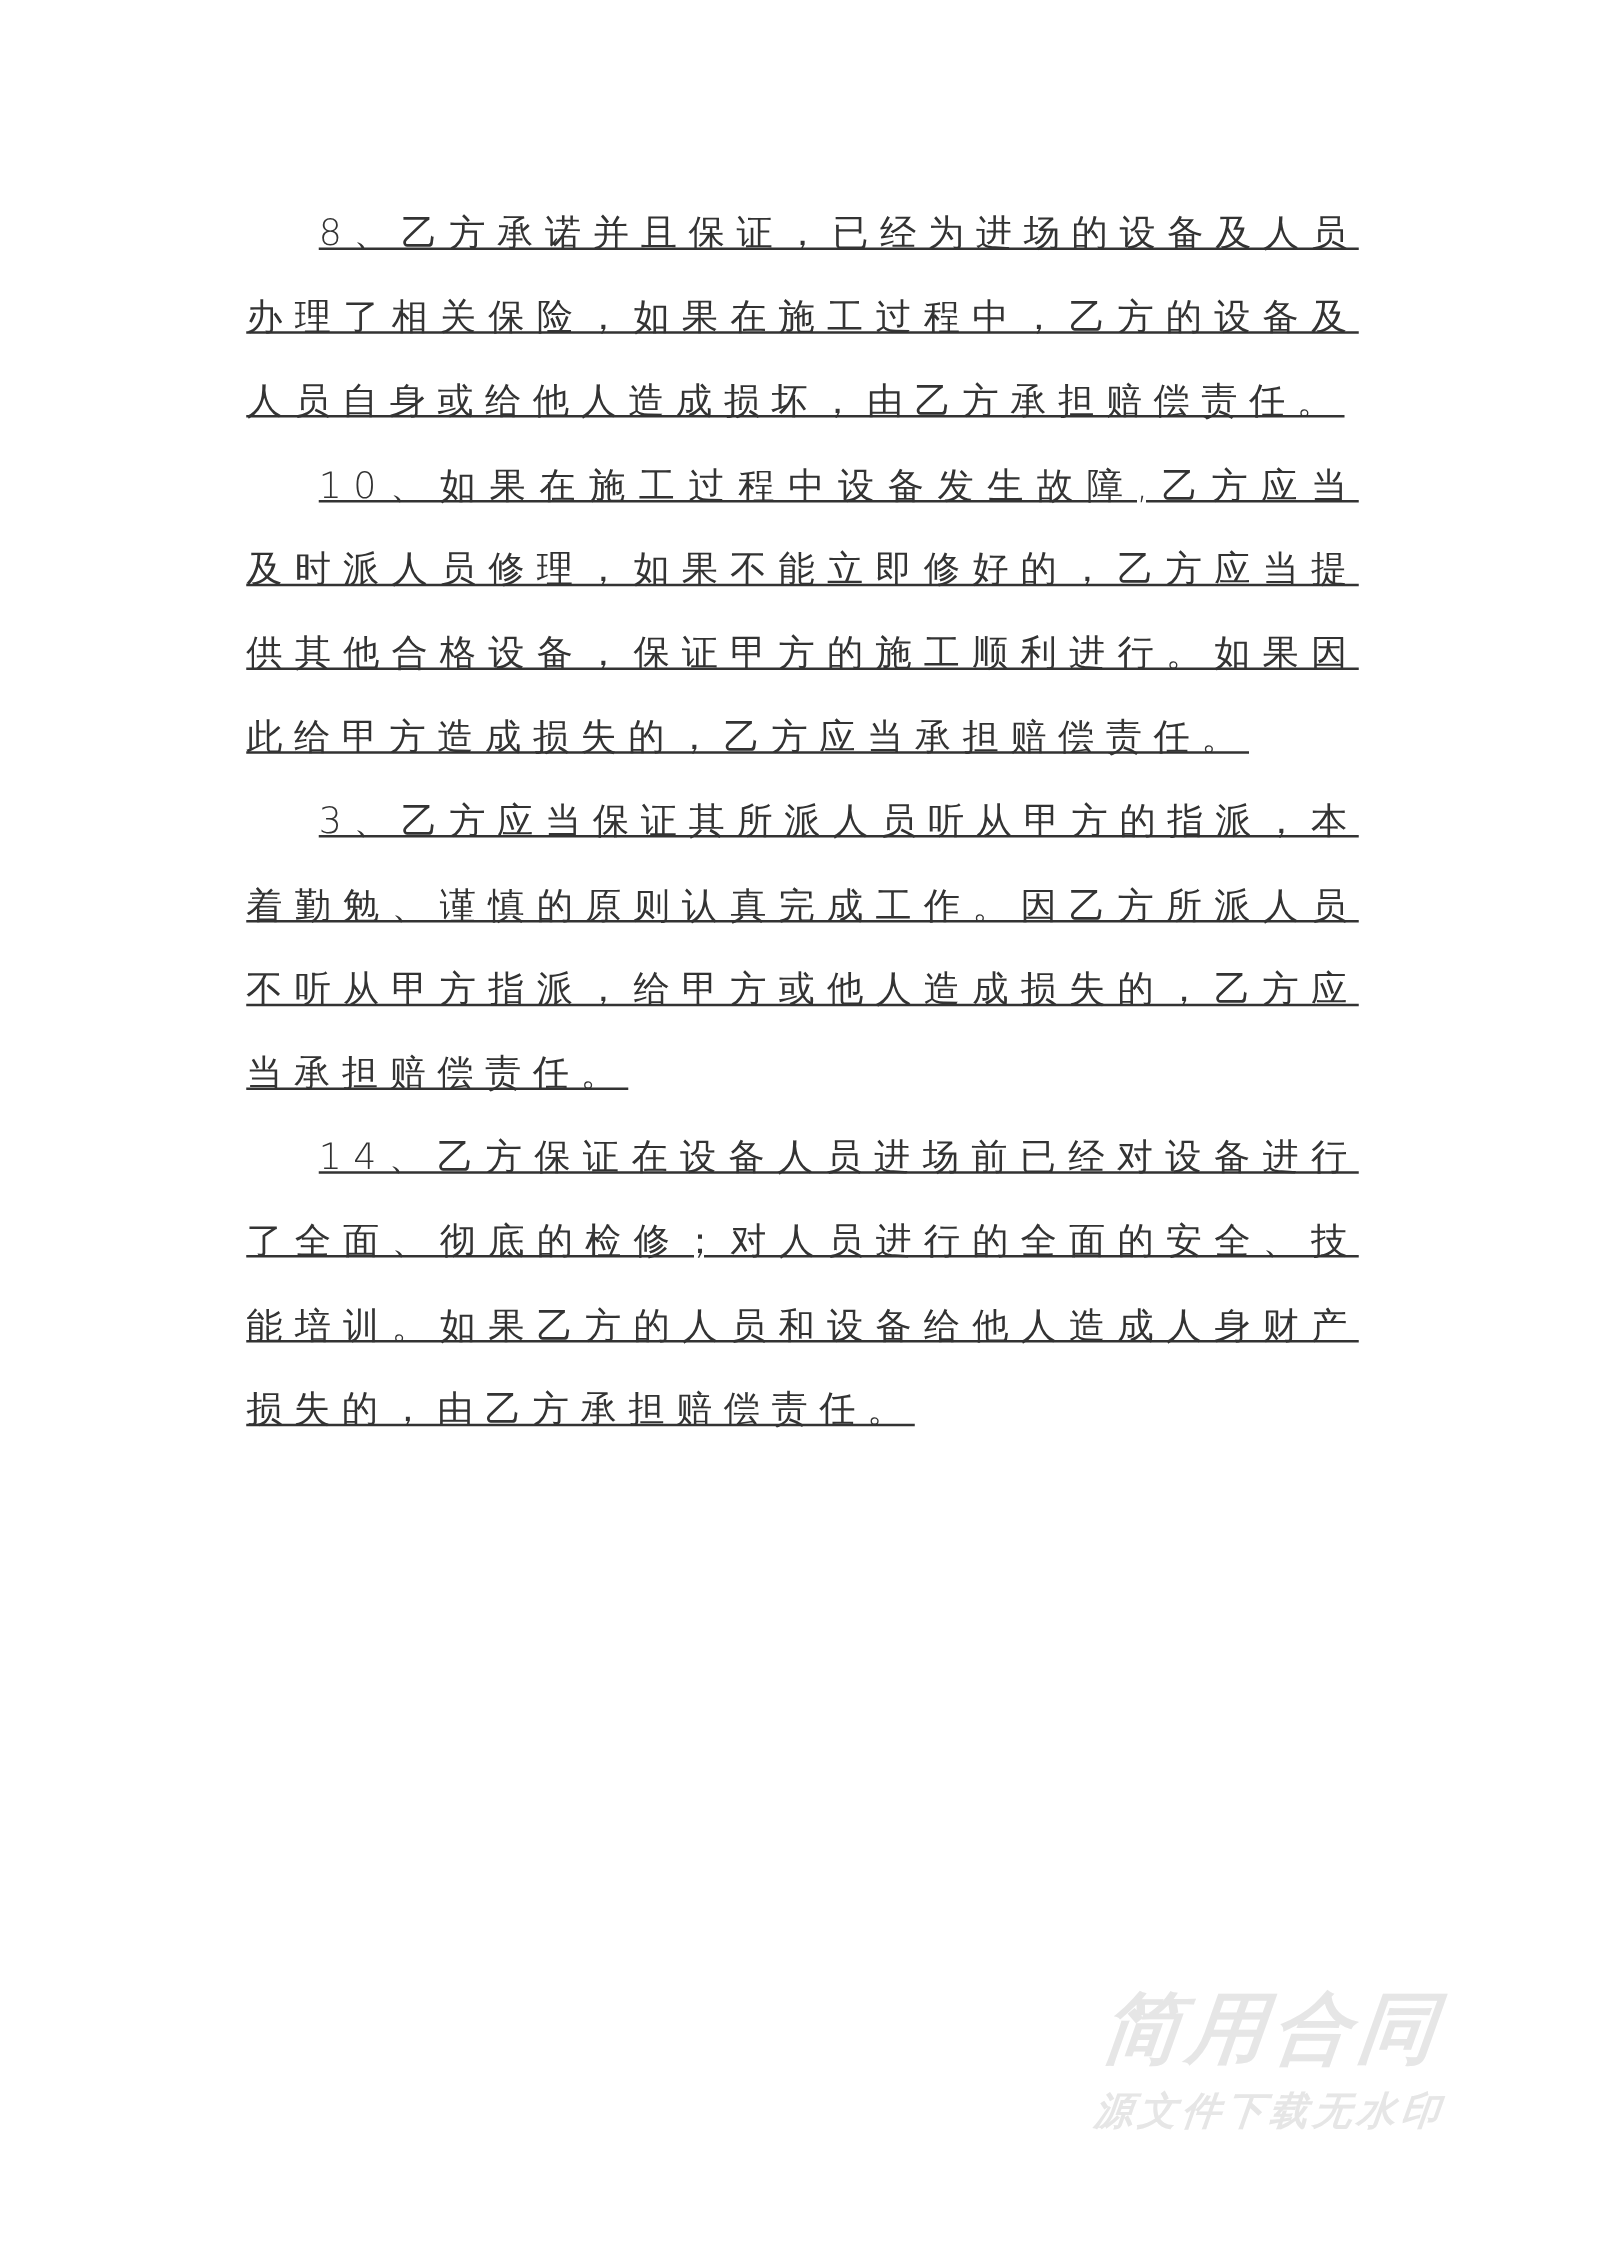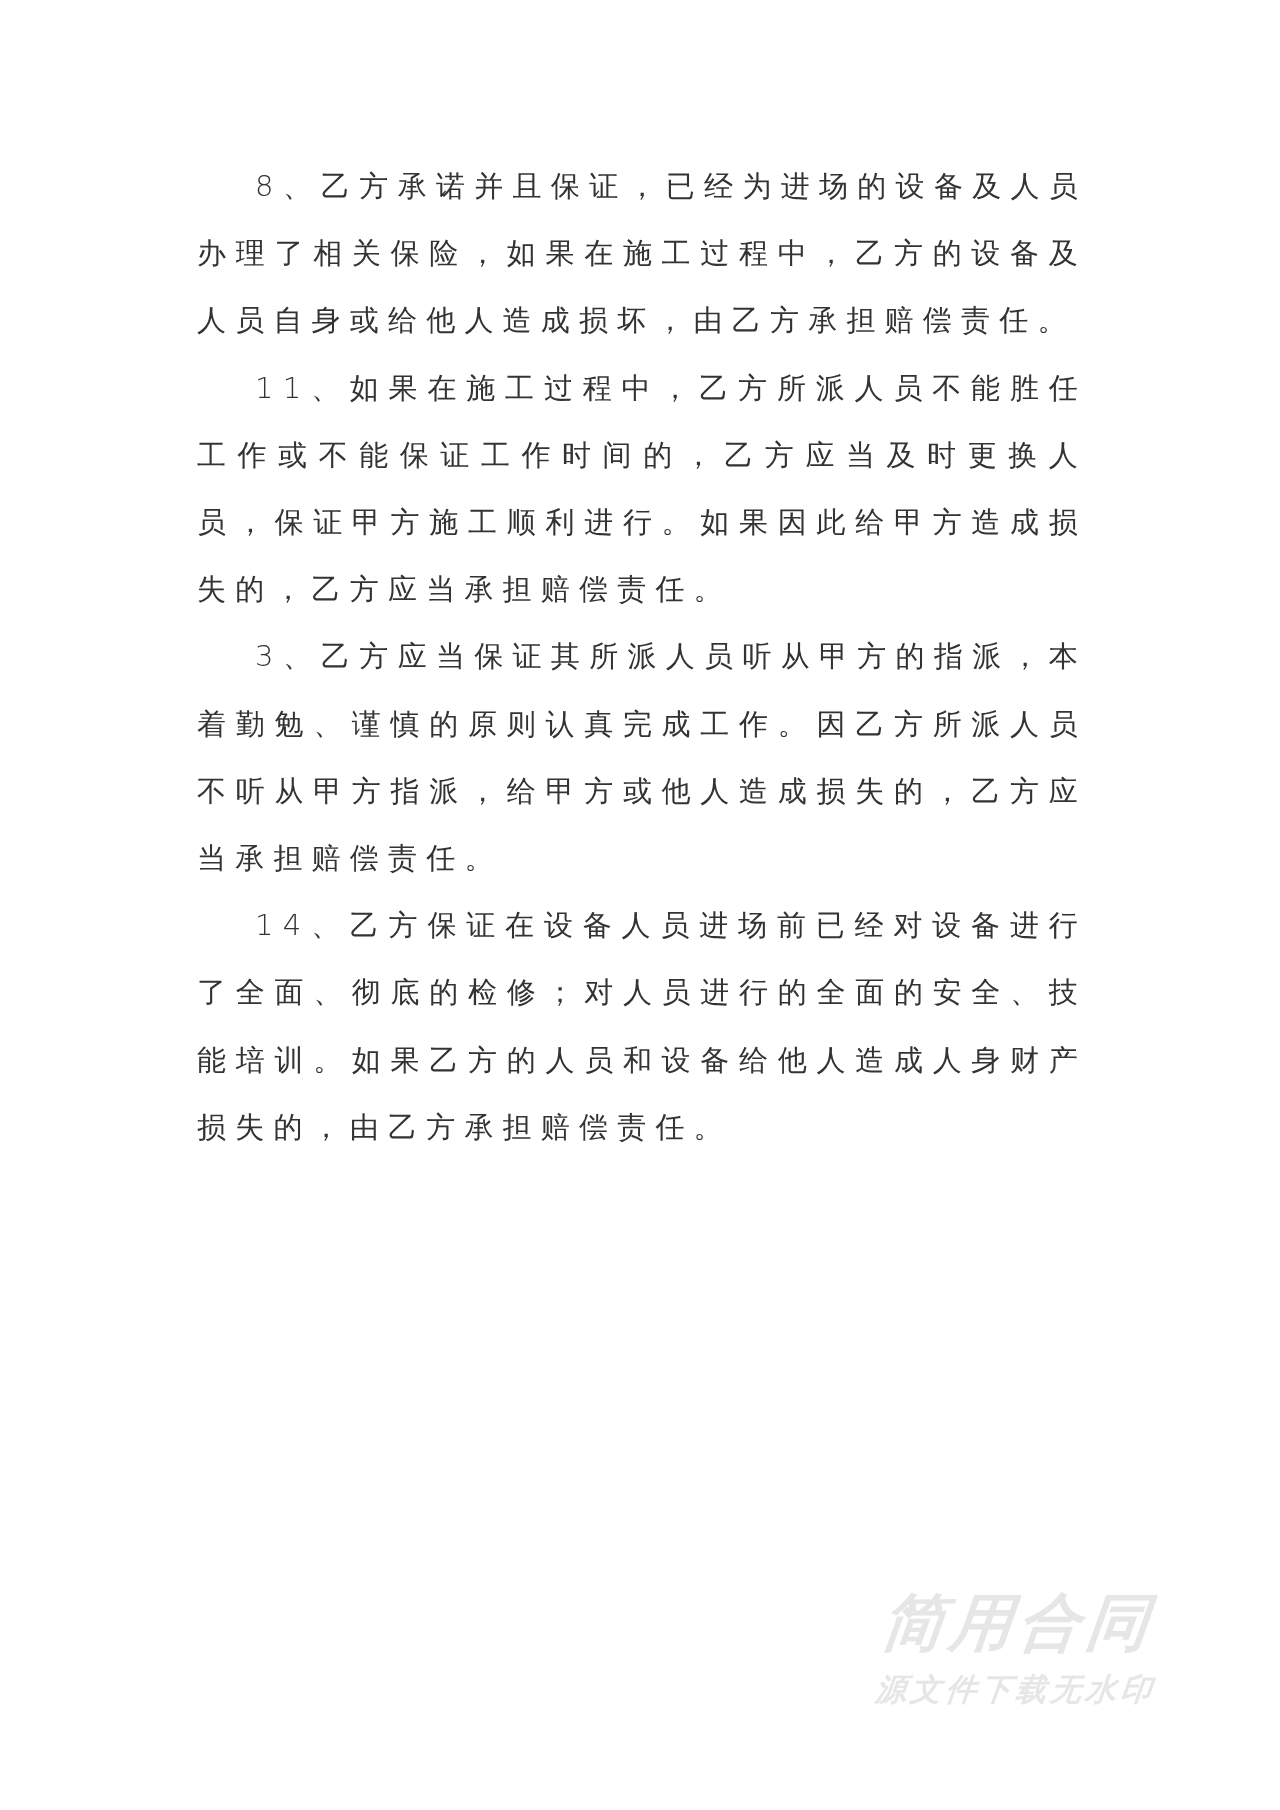--- a/index.html
+++ b/index.html
@@ -33,20 +33,21 @@
       margin: 0;
       font-size: 29px;
       line-height: 67.2px;
       letter-spacing: 9.2px;
       text-indent: 58px;
       text-align: justify;
       text-align-last: left;
       font-weight: 300;
       color: #333333;
       word-break: break-all;
+      text-decoration: underline;
     }
     .watermark {
       position: absolute;
       left: 880px;
       top: 1588px;
       width: 300px;
       color: #e6e6e6;
       font-family: "DejaVu Sans", sans-serif;
       font-style: italic;
       font-weight: bold;
@@ -67,21 +68,21 @@
       letter-spacing: 4px;
       white-space: nowrap;
     }
   </style>
 </head>
 <body>
 
 <div class="page">
   <div class="content">
     <p class="clause">8、乙方承诺并且保证，已经为进场的设备及人员办理了相关保险，如果在施工过程中，乙方的设备及人员自身或给他人造成损坏，由乙方承担赔偿责任。</p>
-    <p class="clause">11、如果在施工过程中，乙方所派人员不能胜任工作或不能保证工作时间的，乙方应当及时更换人员，保证甲方施工顺利进行。如果因此给甲方造成损失的，乙方应当承担赔偿责任。</p>
+    <p class="clause">10、如果在施工过程中设备发生故障,乙方应当及时派人员修理，如果不能立即修好的，乙方应当提供其他合格设备，保证甲方的施工顺利进行。如果因此给甲方造成损失的，乙方应当承担赔偿责任。</p>
     <p class="clause">3、乙方应当保证其所派人员听从甲方的指派，本着勤勉、谨慎的原则认真完成工作。因乙方所派人员不听从甲方指派，给甲方或他人造成损失的，乙方应当承担赔偿责任。</p>
     <p class="clause">14、乙方保证在设备人员进场前已经对设备进行了全面、彻底的检修；对人员进行的全面的安全、技能培训。如果乙方的人员和设备给他人造成人身财产损失的，由乙方承担赔偿责任。</p>
 
   </div>
 
   <div class="watermark">
     <span class="wm-title">简用合同</span>
     <span class="wm-sub">源文件下载无水印</span>
   </div>
 </div>

